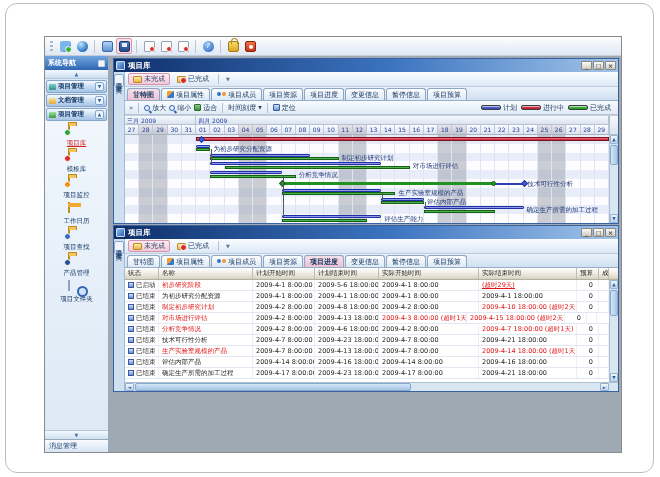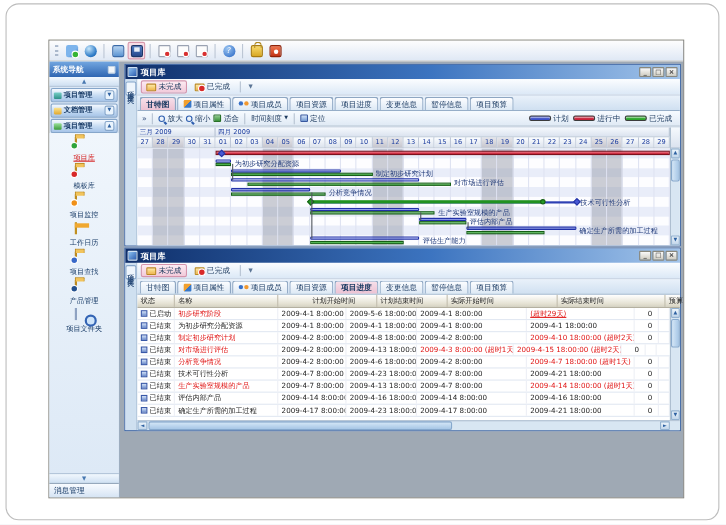--- a/index.html
+++ b/index.html
@@ -555,21 +555,21 @@
                 <div class="tab">
                   <span>暂停信息</span>
                 </div>
                 <div class="tab">
                   <span>项目预算</span>
                 </div>
               </div>
             <div class="tbl-header">
                 <div class="th" style="width: 34px;">状态</div>
                 <div class="th" style="width: 94px;">名称</div>
-                <div class="th" style="width: 62px; margin-left: 28px;">计划开始时间</div>
+                <div class="th" style="width: 62px;">计划开始时间</div>
                 <div class="th" style="width: 64px;">计划结束时间</div>
                 <div class="th" style="width: 100px;">实际开始时间</div>
                 <div class="th" style="width: 98px;">实际结束时间</div>
                 <div class="th" style="width: 22px;">预算</div>
                 <div class="th" style="width: 10px;">成</div>
               </div>
             <div class="tbl-body">
               <div class="rows">
                   <div class="tr">
                     <div class="td" style="width: 34px;">

